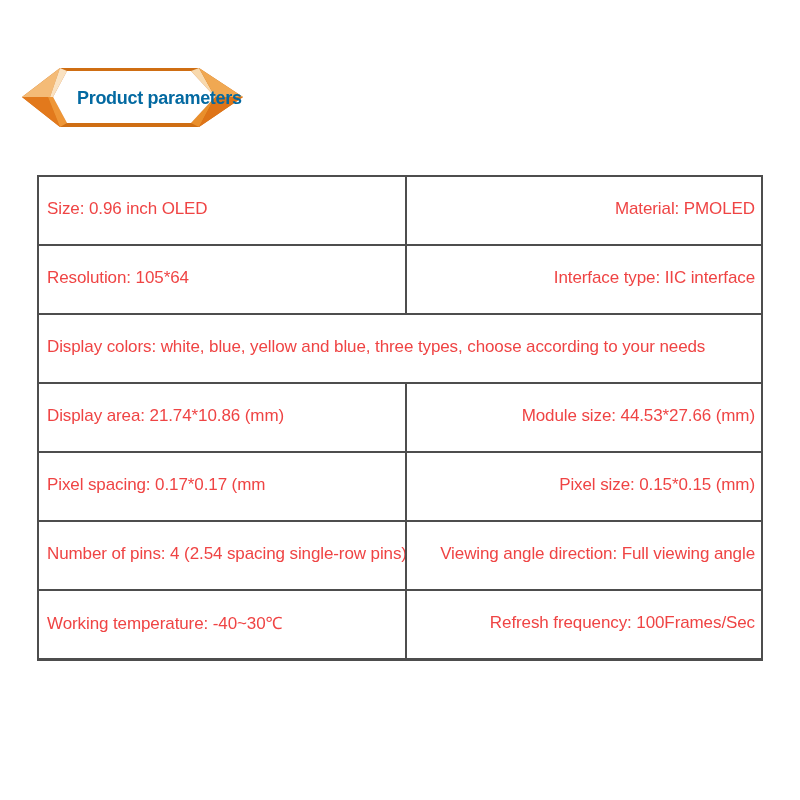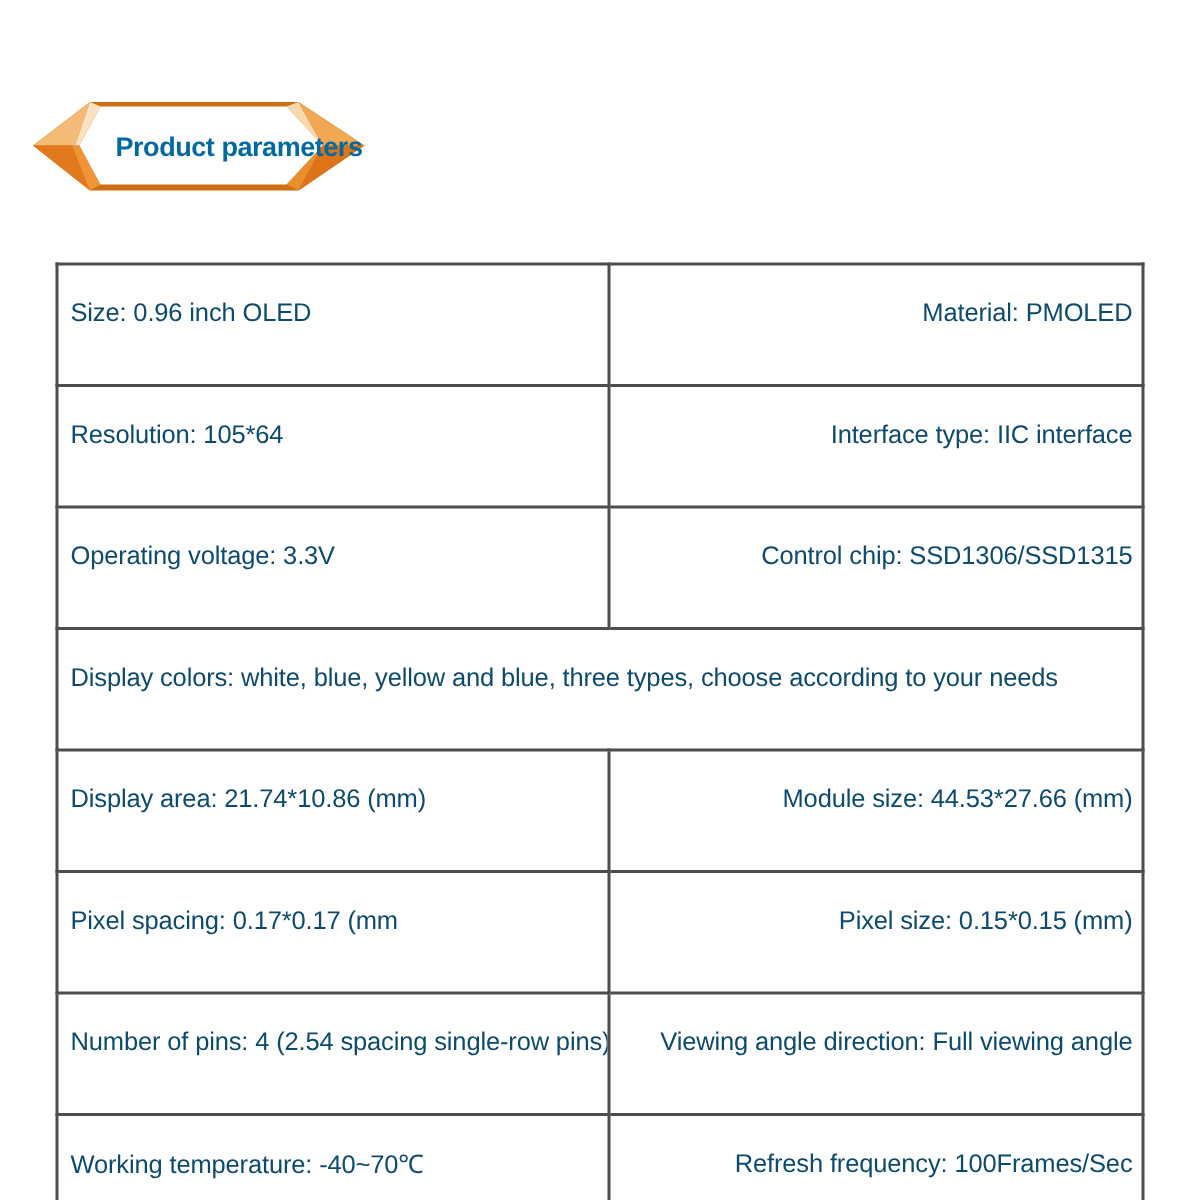--- a/index.html
+++ b/index.html
@@ -31,24 +31,24 @@
     position:absolute;
     left:37px;top:175px;
     width:726px;
     border-collapse:collapse;
     table-layout:fixed;
   }
   table.spec td{
     border:2px solid #4d4d4d;
     height:63px;
     font-size:17px;
-    color:#0c4a6e;
+    color:#ef4444;
     letter-spacing:-0.1px;
     vertical-align:middle;
-    padding:0 6px 16px 8px;
+    padding:0 6px 4px 8px;
     white-space:nowrap;
     overflow:hidden;
   }
   table.spec td.rcol{ padding-left:24px;text-align:right; }
   table.spec tr:last-child td{ border-bottom-width:3px; }
 </style>
 </head>
 <body>
 
 <div class="page">
@@ -80,38 +80,34 @@
     <tbody>
       <tr>
         <td>Size: 0.96 inch OLED</td>
         <td class="rcol">Material: PMOLED</td>
       </tr>
       <tr>
         <td>Resolution: 105*64</td>
         <td class="rcol">Interface type: IIC interface</td>
       </tr>
       <tr>
-        <td>Operating voltage: 3.3V</td>
-        <td class="rcol">Control chip: SSD1306/SSD1315</td>
-      </tr>
-      <tr>
         <td colspan="2">Display colors: white, blue, yellow and blue, three types, choose according to your needs</td>
       </tr>
       <tr>
         <td>Display area: 21.74*10.86 (mm)</td>
         <td class="rcol">Module size: 44.53*27.66 (mm)</td>
       </tr>
       <tr>
         <td>Pixel spacing: 0.17*0.17 (mm</td>
         <td class="rcol">Pixel size: 0.15*0.15 (mm)</td>
       </tr>
       <tr>
         <td>Number of pins: 4 (2.54 spacing single-row pins)</td>
         <td class="rcol">Viewing angle direction: Full viewing angle</td>
       </tr>
       <tr>
-        <td>Working temperature: -40~70℃</td>
+        <td>Working temperature: -40~30℃</td>
         <td class="rcol">Refresh frequency: 100Frames/Sec</td>
       </tr>
     </tbody>
   </table>
 
 </div>
 
 </body></html>

